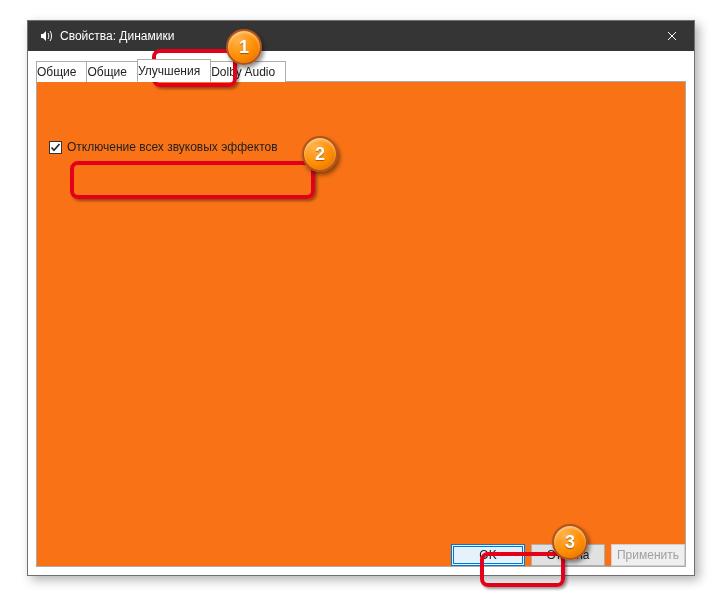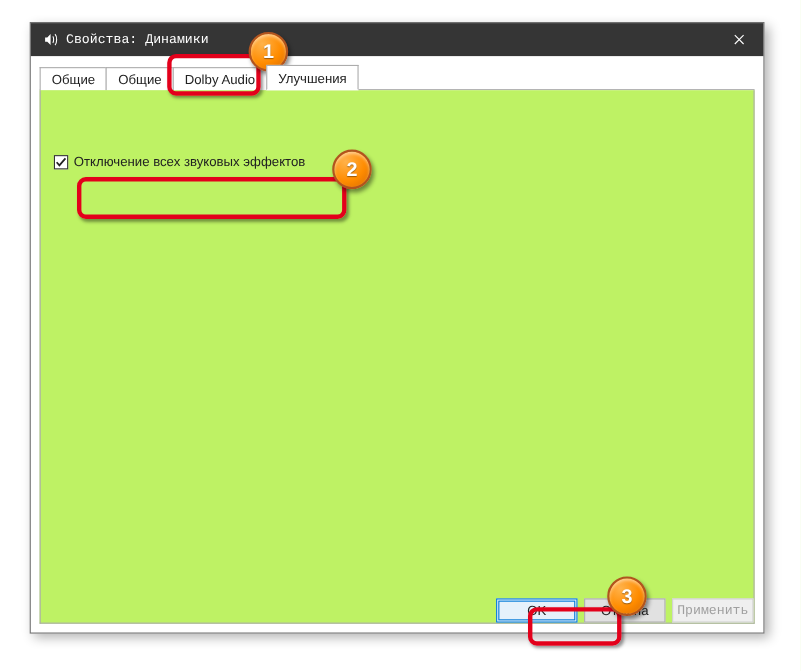--- a/index.html
+++ b/index.html
@@ -37,41 +37,41 @@
     display: flex;
     align-items: center;
     font-size: 12px;
   }
   .titlebar .icon {
     width: 16px; height: 16px;
     margin: 0 6px 0 10px;
     display: inline-flex;
     align-items: center; justify-content: center;
   }
-  .titlebar .title { flex: 0 0 auto; font-family: Liberation Mono, monospace; }
+  .titlebar .title { flex: 0 0 auto; }
   .titlebar .spacer { flex: 1; }
   .titlebar .close {
     width: 45px; height: 30px;
     display: flex; align-items: center; justify-content: center;
     color: #fff;
     font-size: 12px;
   }
 
   .tabstrip {
     margin: 8px 8px 0 8px;
     display: flex;
     align-items: flex-end;
     border-bottom: 1px solid #acacac;
     height: 23px;
   }
   .tab {
     border: 1px solid #acacac;
     border-bottom: none;
     background: #fff;
-    padding: 3px 10px 3px 10px;
+    padding: 3px 10px 3px 0;
     font-size: 12px;
     margin-right: -1px;
     position: relative;
     top: 1px;
     color: #222;
     height: 21px;
     line-height: 14px;
     white-space: nowrap;
   }
   .tab.active {
@@ -81,21 +81,21 @@
     padding-top: 4px;
     top: 1px;
     z-index: 2;
   }
 
   .tabbody {
     flex: 1;
     margin: 0 8px 8px 8px;
     border: 1px solid #acacac;
     border-top: none;
-    background: #bef264;
+    background: #f97316;
     position: relative;
     text-align: center;
   }
   .checkbox-row {
     position: absolute;
     top: 58px;
     left: 12px;
     display: flex;
     align-items: center;
     gap: 5px;
@@ -133,21 +133,20 @@
   .btn.focus {
     border: 1px solid #0078d7;
     outline: 1px solid #0078d7;
     outline-offset: -3px;
     background: #e5f1fb;
   }
   .btn.disabled {
     color: #a0a0a0;
     border-color: #d0d0d0;
     background: #efefef;
-    font-family: Liberation Mono, monospace;
   }
 
   
   .hl {
     position: absolute;
     border: 4px solid #e3001b;
     border-radius: 8px;
     pointer-events: none;
     box-shadow: 2px 2px 3px rgba(0,0,0,.4);
   }
@@ -192,22 +191,22 @@
       <div class="close">
         <svg width="10" height="10" viewBox="0 0 10 10">
             <path stroke="#fff" stroke-width="1" d="M1 1l8 8M9 1l-8 8"></path>
           </svg>
       </div>
     </div>
 
     <div class="tabstrip">
       <div class="tab">Общие</div>
       <div class="tab">Общие</div>
+      <div class="tab active">Улучшения</div>
       <div class="tab">Dolby Audio</div>
-      <div class="tab active">Улучшения</div>
     </div>
 
     <div class="tabbody">
       <label class="checkbox-row">
         <span class="cb">
           <svg viewBox="0 0 11 11">
               <path fill="none" stroke="#222" stroke-width="1.6" d="M1.5 5.5l2.5 2.8L9.5 2"></path>
             </svg>
         </span>
         <span>Отключение всех звуковых эффектов</span>

